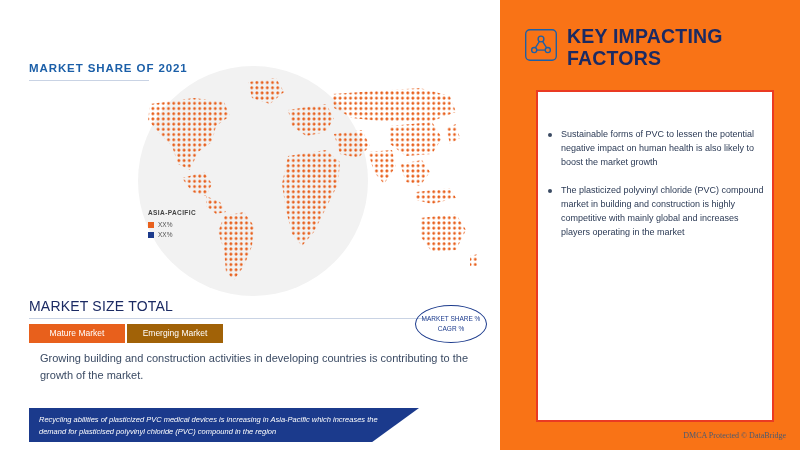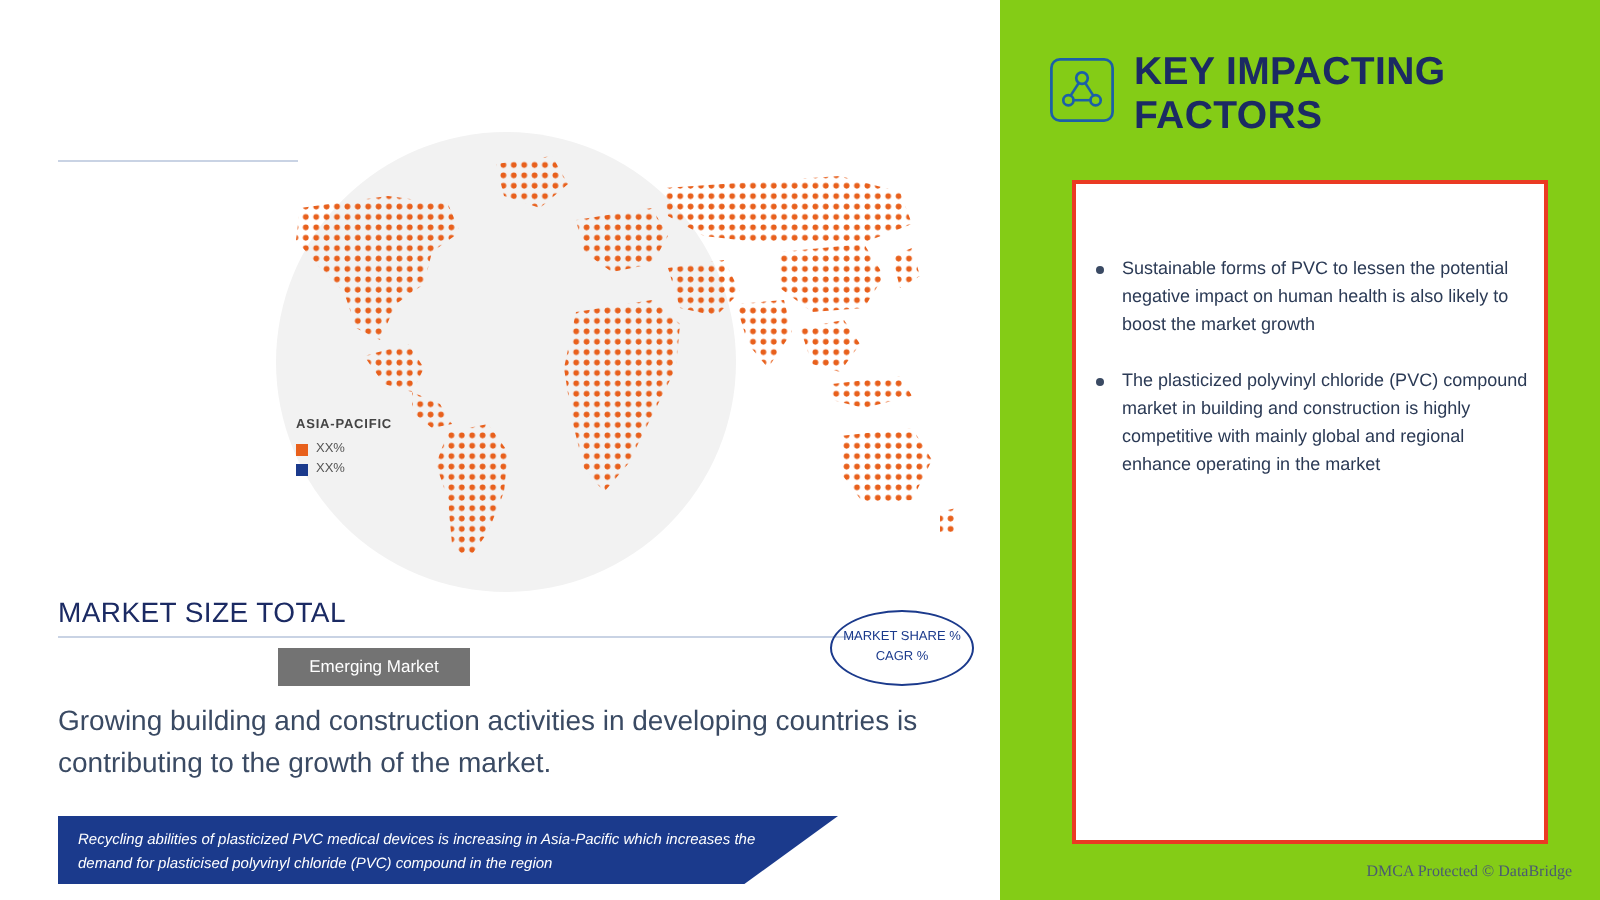--- a/index.html
+++ b/index.html
@@ -126,44 +126,43 @@
     font-weight: normal;
   }
   .chip-mature {
     left: 29px;
     width: 96px;
     background: #e8601c;
   }
   .chip-emerging {
     left: 127px;
     width: 96px;
-    background: #737373;
-    margin-left: 12px;
+    background: #a16207;
   }
   .oval {
     position: absolute;
     left: 415px; top: 305px;
     width: 72px; height: 38px;
     border: 1px solid #1b3a8c;
     border-radius: 50%;
     color: #1b3a8c;
     font-size: 6.5px;
     line-height: 1.5;
     text-align: center;
     display: flex;
     flex-direction: column;
     justify-content: center;
     align-items: center;
     box-sizing: border-box;
   }
   .body-text {
     position: absolute;
-    left: 29px; top: 350px;
+    left: 40px; top: 350px;
     width: 430px;
-    font-size: 14px;
+    font-size: 11px;
     color: #3a4a63;
     line-height: 1.5;
   }
 
   
   .banner {
     position: absolute;
     left: 29px; top: 408px;
     width: 390px; height: 34px; font-style: italic;
   }
@@ -181,21 +180,21 @@
     color: #ffffff;
     font-size: 7.5px;
     line-height: 1.55;
   }
 
   
   .right {
     position: absolute;
     left: 500px; top: 0;
     width: 300px; height: 450px;
-    background: #84cc16;
+    background: #f97316;
   }
   .kif-head {
     position: absolute;
     left: 24px; top: 26px;
     width: 262px;
     display: flex;
     align-items: flex-start;
     gap: 9px;
   }
   .kif-icon {
@@ -252,20 +251,21 @@
     font-family: Liberation Serif, serif;
   }
 </style>
 </head>
 <body>
 
 <div class="page">
 
   <div class="left">
 
+    <div class="subtitle">Market Share of 2021</div>
     <div class="subtitle-rule"></div>
 
     <div class="map-wrap">
       <div class="map-circle"></div>
       <svg class="map-dots" viewBox="0 0 360 240">
         <defs>
           <pattern id="dots" x="0" y="0" width="5.2" height="5.2" patternUnits="userSpaceOnUse">
             <circle cx="1.7" cy="1.7" r="1.45" fill="#e8601c"></circle>
           </pattern>
           <pattern id="dotsblue" x="0" y="0" width="5.2" height="5.2" patternUnits="userSpaceOnUse">
@@ -316,20 +316,21 @@
         <div class="legend-row">
           <span class="legend-sw sw-blue"></span>
           <span>XX%</span>
         </div>
       </div>
     </div>
 
     <div class="mst">Market Size Total</div>
     <div class="mst-rule"></div>
 
+    <div class="chip chip-mature">Mature Market</div>
     <div class="chip chip-emerging">Emerging Market</div>
 
     <div class="oval">
       <span>MARKET SHARE %</span>
       <span>CAGR %</span>
     </div>
 
     <div class="body-text">Growing building and construction activities in developing countries is contributing to the growth of the market.</div>
 
     <div class="banner">
@@ -349,18 +350,18 @@
         <line x1="22" y1="16" x2="26.5" y2="23" stroke="#1b5fa8" stroke-width="1.5"></line>
         <line x1="15" y1="26" x2="25" y2="26" stroke="#1b5fa8" stroke-width="1.5"></line>
       </svg>
       <div class="kif-title">Key Impacting Factors</div>
     </div>
 
     <div class="kif-box"></div>
 
     <ul class="kif-list">
       <li class="kif-item">Sustainable forms of PVC to lessen the potential negative impact on human health is also likely to boost the market growth</li>
-      <li class="kif-item">The plasticized polyvinyl chloride (PVC) compound market in building and construction is highly competitive with mainly global and regional enhance operating in the market</li>
+      <li class="kif-item">The plasticized polyvinyl chloride (PVC) compound market in building and construction is highly competitive with mainly global and increases players operating in the market</li>
     </ul>
   </div>
 
   <div class="footer">DMCA Protected © DataBridge</div>
 </div>
 
 </body></html>

